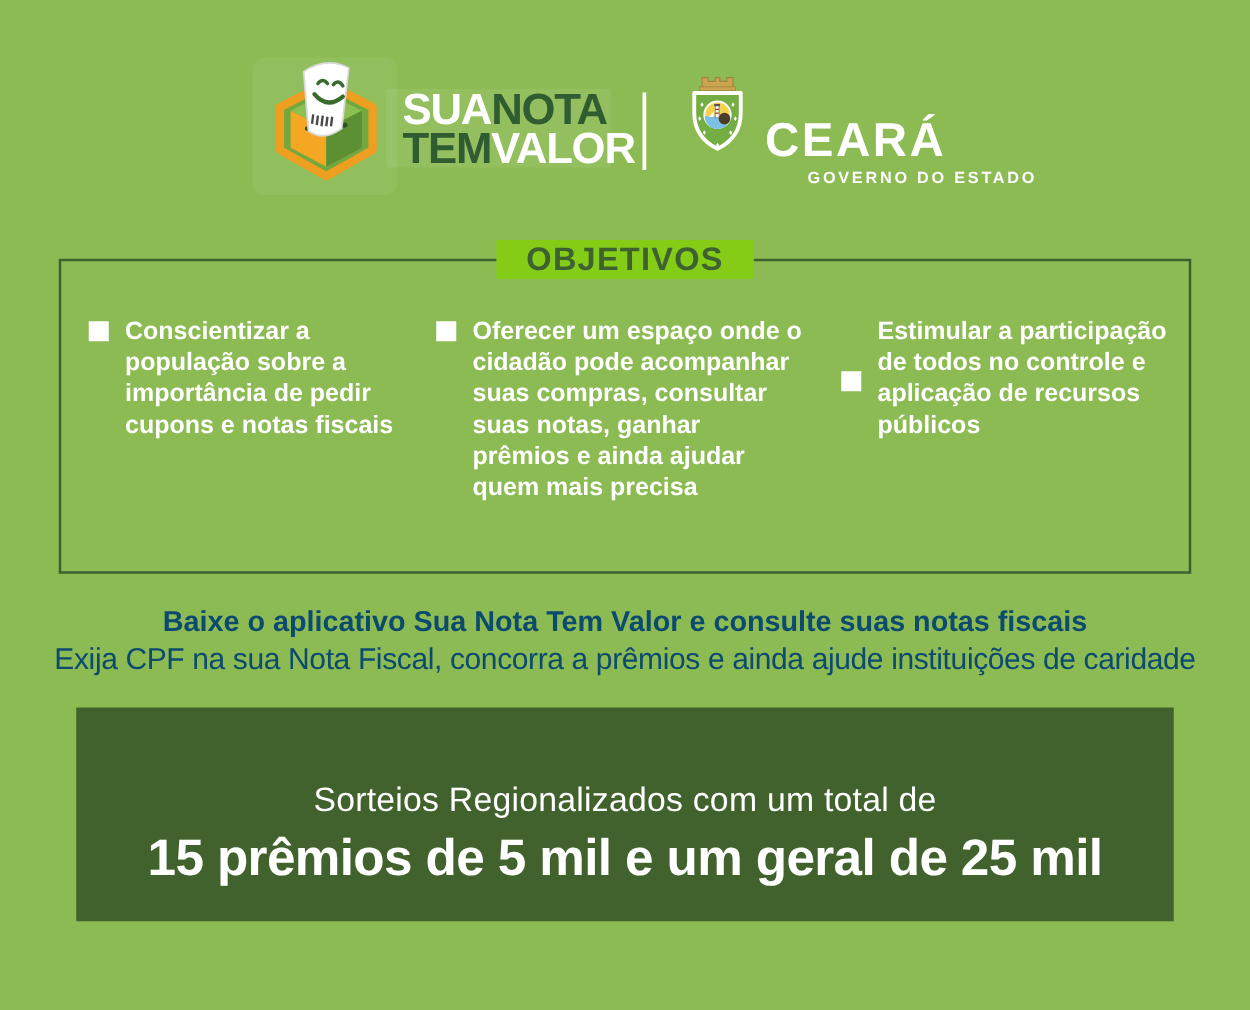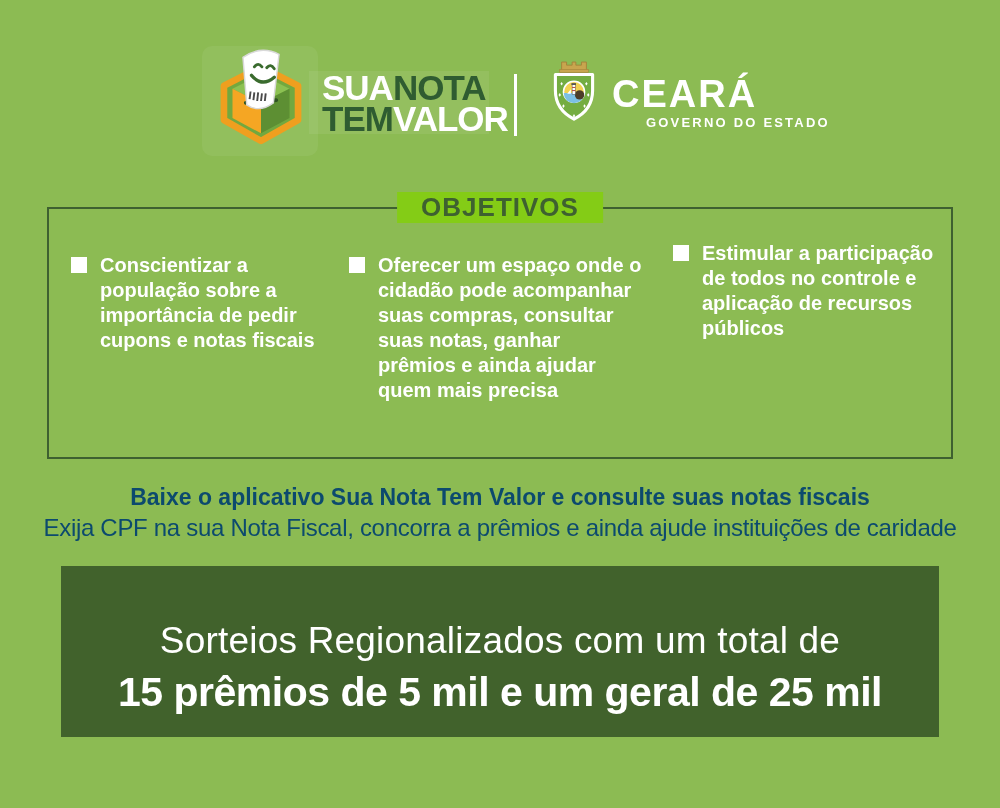--- a/index.html
+++ b/index.html
@@ -27,42 +27,42 @@
     white-space:nowrap;
   }
   .wm-white{color:#FFFFFF;}
   .wm-green{color:#2F5C31;}
   .header-divider{
     position:absolute;left:514px;top:74px;width:3px;height:62px;background:#FFFFFF;
   }
   .coat{position:absolute;left:543px;top:53px;width:62px;height:90px;}
   .state-block{position:absolute;left:612px;top:74px;color:#FFFFFF;}
   .state-name{
-    font-size:38px;font-weight:800;letter-spacing:2px;line-height:40px;white-space:nowrap;
+    font-size:38px;font-weight:800;letter-spacing:2px;line-height:40px;white-space:nowrap;margin-top:19px;
   }
   .state-sub{
     font-size:13px;font-weight:700;letter-spacing:2.2px;margin-top:1px;white-space:nowrap;margin-left:34px;
   }
 
   
   .objectives{
     position:absolute;left:47px;top:207px;width:902px;height:248px;
     border:2px solid #3E6130;
   }
   .objectives-title{
     position:absolute;top:-17px;left:50%;transform:translateX(-50%);
     background:#84cc16;padding:0 24px;
     color:#3E6130;font-size:26px;font-weight:700;letter-spacing:1px;white-space:nowrap;
   }
   .obj-item{
     position:absolute;display:flex;gap:13px;align-items:flex-start;
   }
   .obj-item.c1{left:22px;top:44px;width:266px;}
   .obj-item.c2{left:300px;top:44px;width:294px;}
-  .obj-item.c3{left:624px;top:32px;width:286px;}
+  .obj-item.c3{left:624px;top:44px;width:286px;align-items:center;}
   .obj-bullet{
     width:16px;height:16px;background:#FFFFFF;flex:0 0 16px;margin-top:4px;
   }
   .obj-text{
     color:#FFFFFF;font-size:20px;line-height:25px;font-weight:700;
   }
 
   
   .cta-bold{
     position:absolute;left:0;top:484px;width:1000px;text-align:center;
@@ -72,21 +72,21 @@
     position:absolute;left:0;top:514px;width:1000px;text-align:center;
     color:#0c4a6e;font-size:24px;font-weight:400;letter-spacing:-0.3px;
   }
 
   
   .banner{
     position:absolute;left:61px;top:566px;width:878px;height:171px;
     background:#41622C;color:#FFFFFF;
     display:flex;flex-direction:column;justify-content:center;align-items:center;
   }
-  .banner-line1{font-size:37px;font-weight:400;letter-spacing:0.2px;margin-top:32px;}
+  .banner-line1{font-size:27px;font-weight:400;letter-spacing:0.2px;margin-top:32px;}
   .banner-line2{font-size:41px;font-weight:800;letter-spacing:-0.5px;margin-top:7px;}
 </style>
 </head>
 <body>
 
 <div class="stage">
 
   <div>
     <div class="logo-icon-backdrop"></div>
     <div class="logo-text-backdrop"></div>

